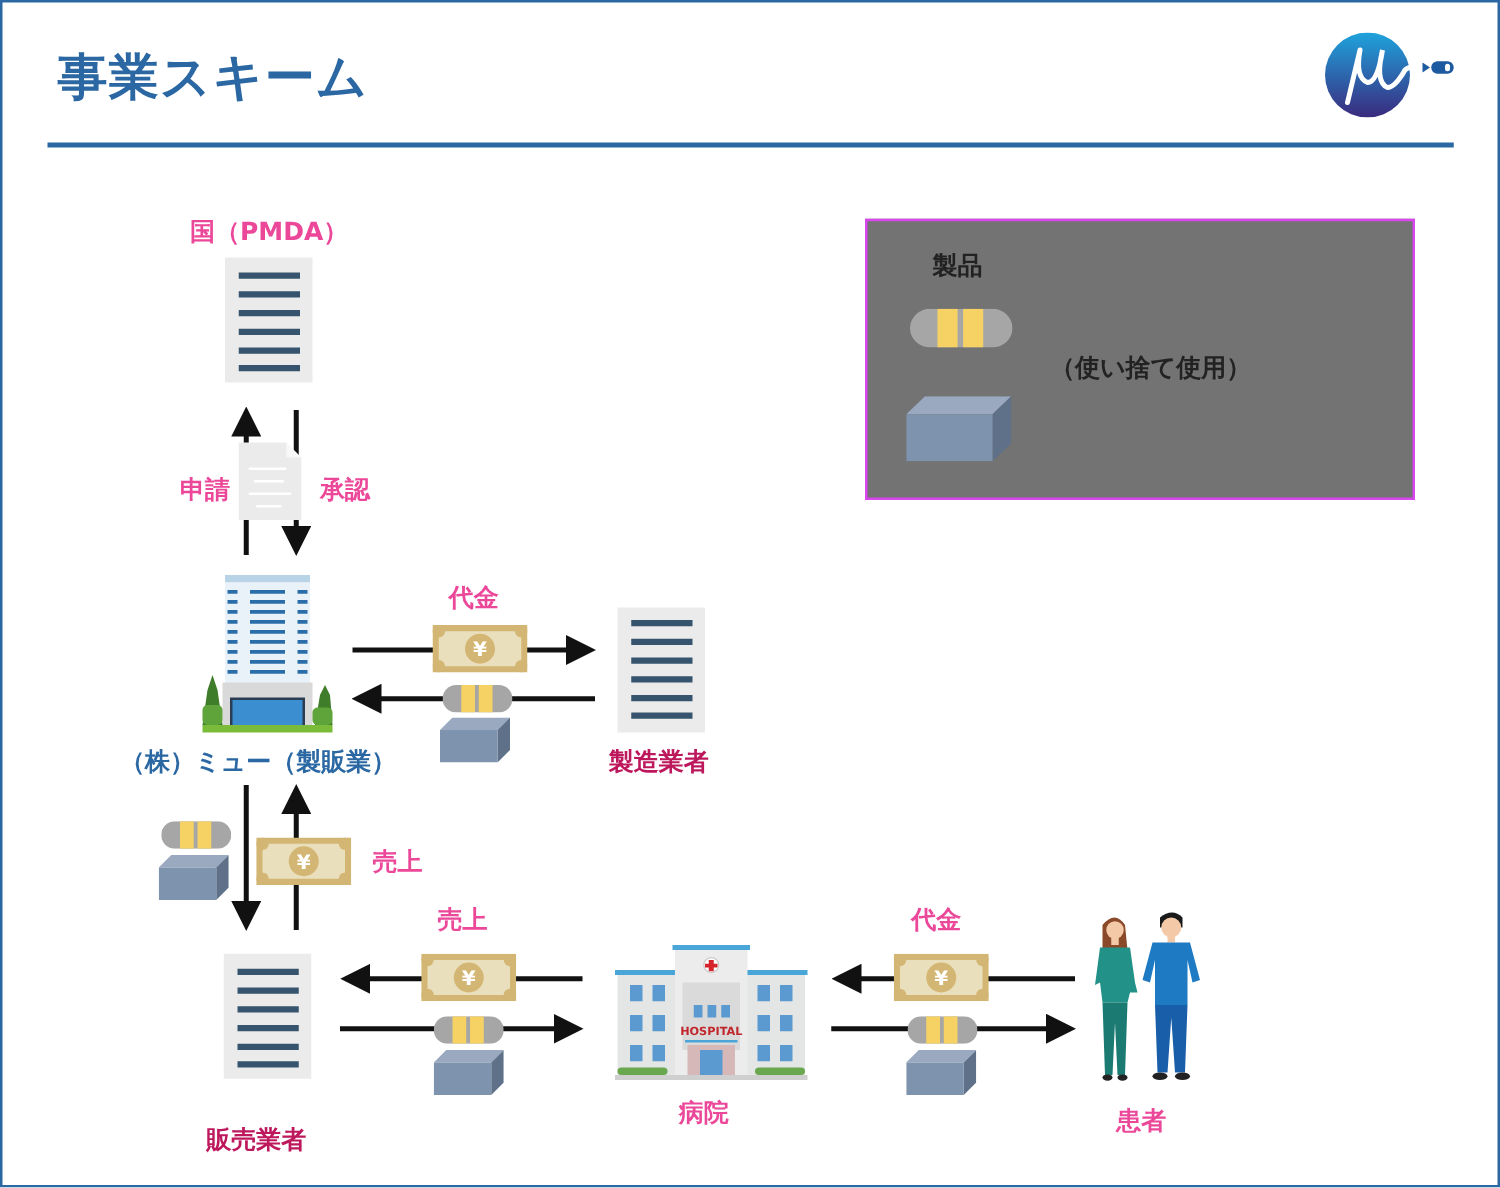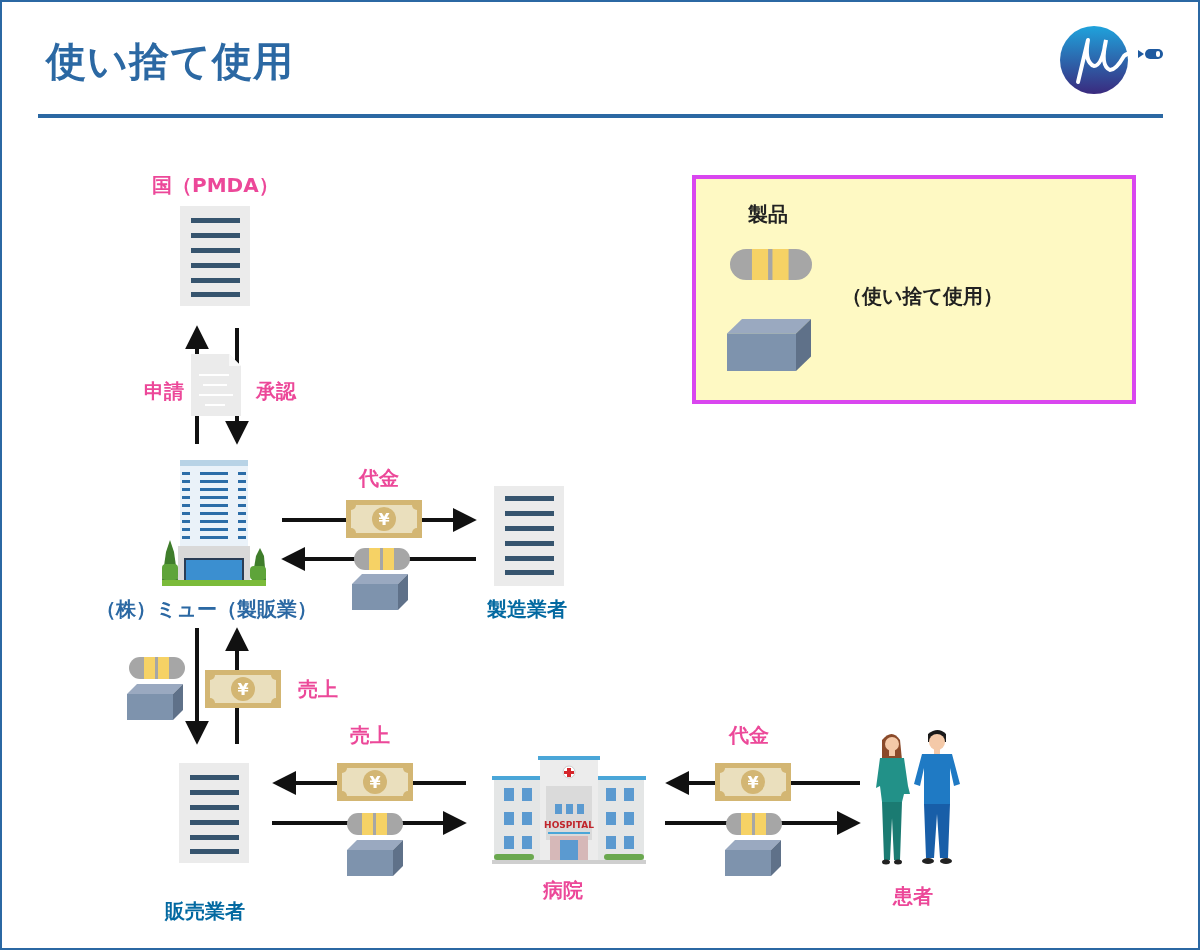--- a/index.html
+++ b/index.html
@@ -2,34 +2,34 @@
 <html><head>
 <meta charset="utf-8">
 <style>
   html,body{margin:0;padding:0;background:#fff;}
   body{width:1200px;height:950px;position:relative;overflow:hidden;font-family:"DejaVu Sans","Liberation Sans",sans-serif;}
   .frame{position:absolute;left:0;top:0;width:1196px;height:946px;border:2px solid #2b68a3;}
   .title{position:absolute;left:46px;top:34px;font-size:40px;font-weight:bold;color:#2b68a3;letter-spacing:1px;}
   .rule{position:absolute;left:38px;top:114px;width:1125px;height:4px;background:#2b68a3;}
   .logo{position:absolute;left:1058px;top:26px;width:110px;height:68px;}
   .lbl{position:absolute;font-size:20px;font-weight:bold;color:#ec4899;white-space:nowrap;}
-  .lbl.red{color:#0369a1;}
+  .lbl.red{color:#be185d;}
   .lbl.blue{color:#2b68a3;}
   .doc{position:absolute;background:#ebebeb;}
   .doc .line{position:absolute;left:11px;right:10px;height:5px;background:#36546e;}
-  .legend{position:absolute;left:692px;top:175px;width:436px;height:221px;border:4px solid #d946ef;background:#fef9c3;}
+  .legend{position:absolute;left:692px;top:175px;width:436px;height:221px;border:2px solid #d946ef;background:#737373;}
   .legend .lt{position:absolute;font-size:20px;font-weight:bold;color:#222;white-space:nowrap;}
   svg.abs{position:absolute;overflow:visible;}
 </style>
 </head>
 <body>
 
 <div class="frame"></div>
 
-<div class="title">使い捨て使用</div>
+<div class="title">事業スキーム</div>
 <div class="rule"></div>
 
 <svg class="logo" viewBox="0 0 110 68">
   <defs>
     <linearGradient id="lg" x1="0" y1="0" x2="0" y2="1">
       <stop offset="0" stop-color="#1fa3dc"></stop>
         <stop offset="1" stop-color="#3a2a7e"></stop>
     </linearGradient>
   </defs>
   <circle cx="36" cy="34" r="34" fill="url(#lg)"></circle>

